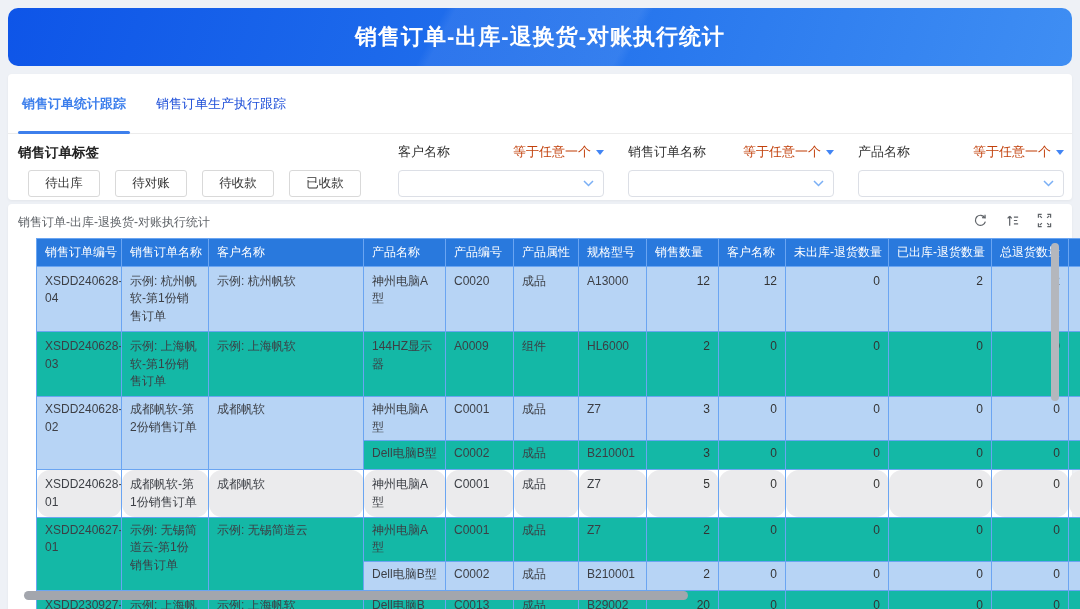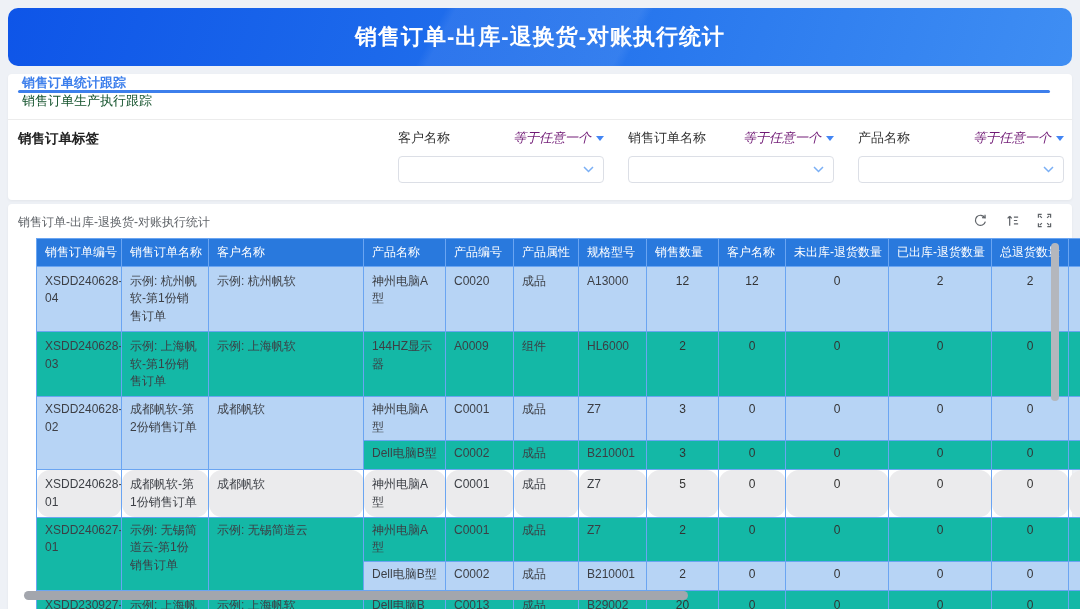--- a/index.html
+++ b/index.html
@@ -21,61 +21,61 @@
     content:""; position:absolute; inset:0;
     background:linear-gradient(118deg,rgba(255,255,255,0) 40%,rgba(255,255,255,.07) 41%,rgba(255,255,255,.07) 58%,rgba(255,255,255,0) 59%);
   }
   .banner h1 { color:#fff; font-size:22px; font-weight:bold; letter-spacing:1px; }
 
   .card { position:absolute; background:#fff; border-radius:4px; box-shadow:0 1px 3px rgba(0,0,0,.05); }
   .card-top { left:8px; top:74px; width:1064px; height:126px; }
   .card-table { left:8px; top:204px; width:1064px; height:405px; border-bottom-left-radius:0; border-bottom-right-radius:0; }
 
   
-  .tabbar { position:relative; height:46px; border-bottom:1px solid #ececec; padding-left:10px; display:flex; align-items:stretch;flex-direction:column; }
-  .tab { display:flex; align-items:center; padding:0 4px; margin-right:22px; font-size:13px; color:#14532d; cursor:pointer; position:relative; }
+  .tabbar { position:relative; height:60px; border-bottom:1px solid #ececec; padding-left:10px; display:flex; align-items:stretch; }
+  .tab { display:flex; align-items:center; padding:0 4px; margin-right:22px; font-size:13px; color:#1d4ed8; cursor:pointer; position:relative; }
   .tab.active { color:#3d7fec; font-weight:bold; }
   .tab.active::after { content:""; position:absolute; left:0; right:0; bottom:-1px; height:3px; background:#3d7fec; border-radius:2px; }
 
   
   .filterzone { position:relative; height:79px;padding-left:47px; }
   .tag-label { position:absolute; left:10px; top:10px; font-size:13.5px; font-weight:bold; color:#222; }
   .tag-buttons { position:absolute; left:10px; top:36px; display:flex; }
   .tag-btn {
     width:72px; height:27px; margin-right:15px; margin-left:0;
     background:#fff; border:1px solid #d9d9d9; border-radius:3px;
     font-size:12.5px; color:#333; display:flex; align-items:center; justify-content:center; cursor:pointer;
   }
   .tag-btn:first-child { margin-left:10px; }
   .dd-group { position:absolute; top:8px; width:206px; }
   .dd-g1 { left:390px; } .dd-g2 { left:620px; } .dd-g3 { left:850px; }
   .dd-head { display:flex; justify-content:space-between; align-items:center; font-size:13px; height:20px; }
   .dd-label { color:#333; }
-  .dd-op { color:#701a75; cursor:pointer; display:flex; align-items:center;font-style:italic; }
+  .dd-op { color:#c2410c; cursor:pointer; display:flex; align-items:center; }
   .dd-op .tri { display:inline-block; width:0; height:0; border-left:4.5px solid transparent; border-right:4.5px solid transparent; border-top:5px solid #4285f4; margin-left:5px; }
   .dd-select {
     margin-top:8px; height:27px; background:#fff; border:1px solid #dcdfe6; border-radius:4px;
     display:flex; align-items:center; justify-content:flex-end; padding-right:9px; cursor:pointer;
   }
 
   
   .tc-head { position:relative; height:34px; }
   .tc-title { position:absolute; left:10px; top:10px; font-size:12px; color:#5f6368; }
   .tc-icons { position:absolute; right:20px; top:9px; display:flex; align-items:center; }
   .tc-icons .icn { width:15px; height:15px; margin-left:17px; cursor:pointer; display:block; }
 
   
   .table-wrap { position:absolute; left:28px; top:34px; width:1053px; height:371px; overflow:hidden; }
   table { border-collapse:collapse; table-layout:fixed; width:1072px; font-size:12px; }
   th, td { border:1px solid #6aa5f2; padding:6px 8px; vertical-align:top; overflow:hidden; }
   thead th { background:#2979dd; color:#fff; font-weight:normal; text-align:left; height:27px; padding:5px 8px; white-space:nowrap; }
   tbody tr.tall { height:46px; }
   tbody tr.sub  { height:29px; }
   tbody tr.sub td { padding:4px 8px; }
-  td.num { text-align:center; color:#333; }
+  td.num { text-align:right; color:#333; }
   td.style-blue  { background:#b7d4f5; }
   td.style-white { background:#14b8a6; }
   td.style-gray  { background:#ebebed;border-radius:13px; }
   td { color:#3c3f45; line-height:1.45; }
 
   
   .vthumb { position:absolute; left:1043px; top:39px; width:8px; height:158px; background:#b4b7bd; border-radius:4px; cursor:pointer; }
   .hthumb { position:absolute; left:16px; top:387px; width:664px; height:9px; background:#a3a6ad; border-radius:5px; cursor:pointer; }
 </style>
 </head>
@@ -90,20 +90,26 @@
     <div class="tab active">
       <span>销售订单统计跟踪</span>
     </div>
     <div class="tab">
       <span>销售订单生产执行跟踪</span>
     </div>
   </div>
 
   <div class="filterzone">
     <div class="tag-label">销售订单标签</div>
+    <div class="tag-buttons">
+      <div class="tag-btn">待出库</div>
+      <div class="tag-btn">待对账</div>
+      <div class="tag-btn">待收款</div>
+      <div class="tag-btn">已收款</div>
+    </div>
 
     <div class="dd-group dd-g1">
       <div class="dd-head">
         <span class="dd-label">客户名称</span>
         <span class="dd-op">
             <span>等于任意一个</span>
             <span class="tri"></span>
           </span>
       </div>
       <div class="dd-select">

